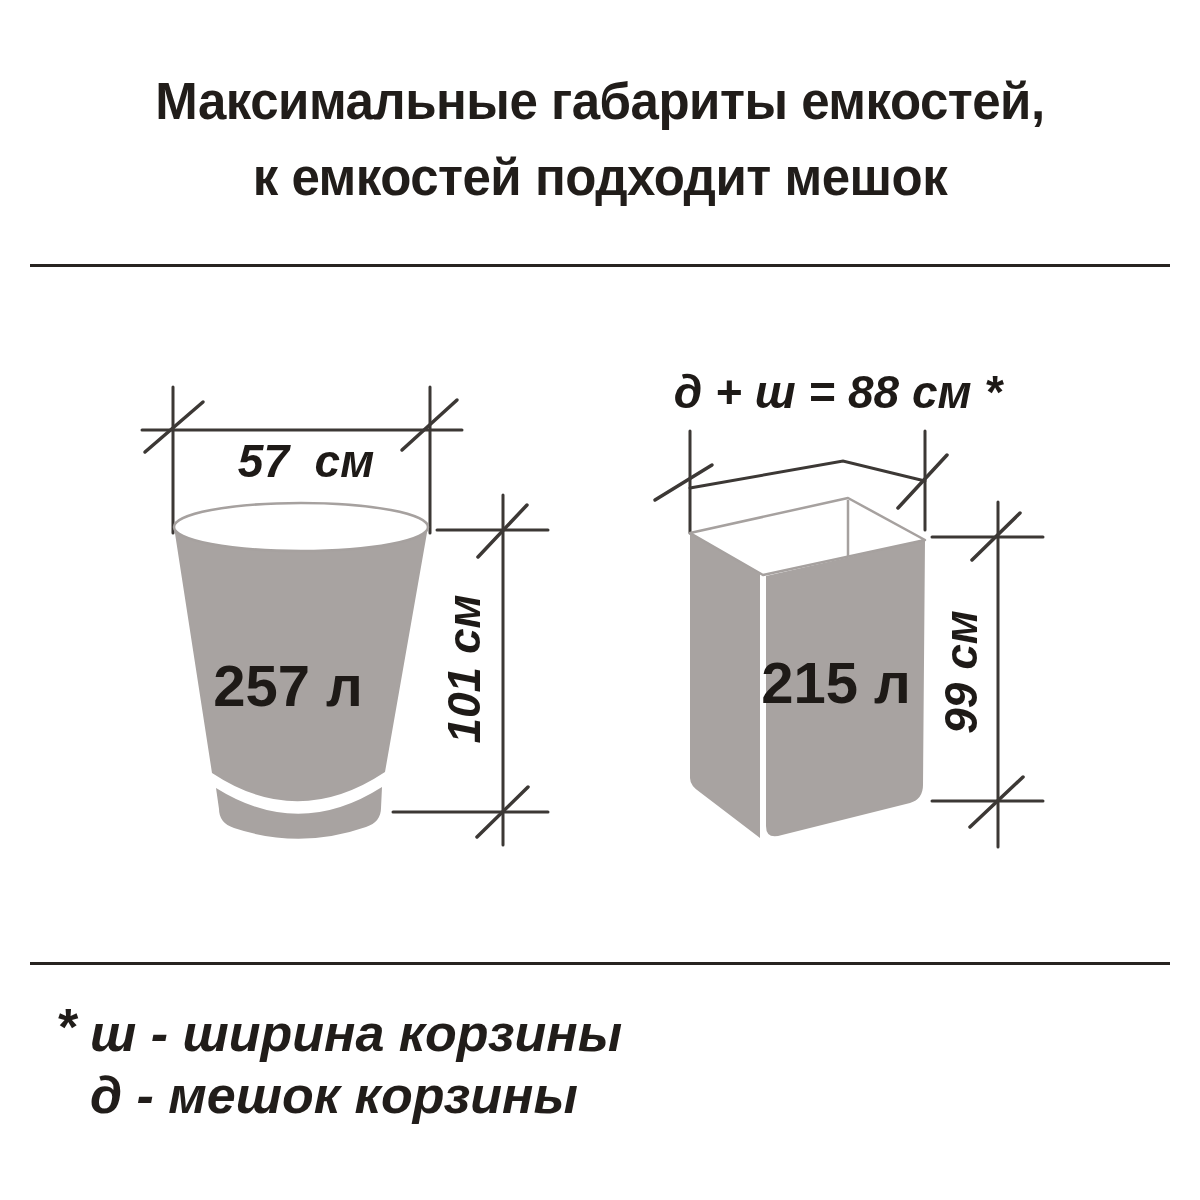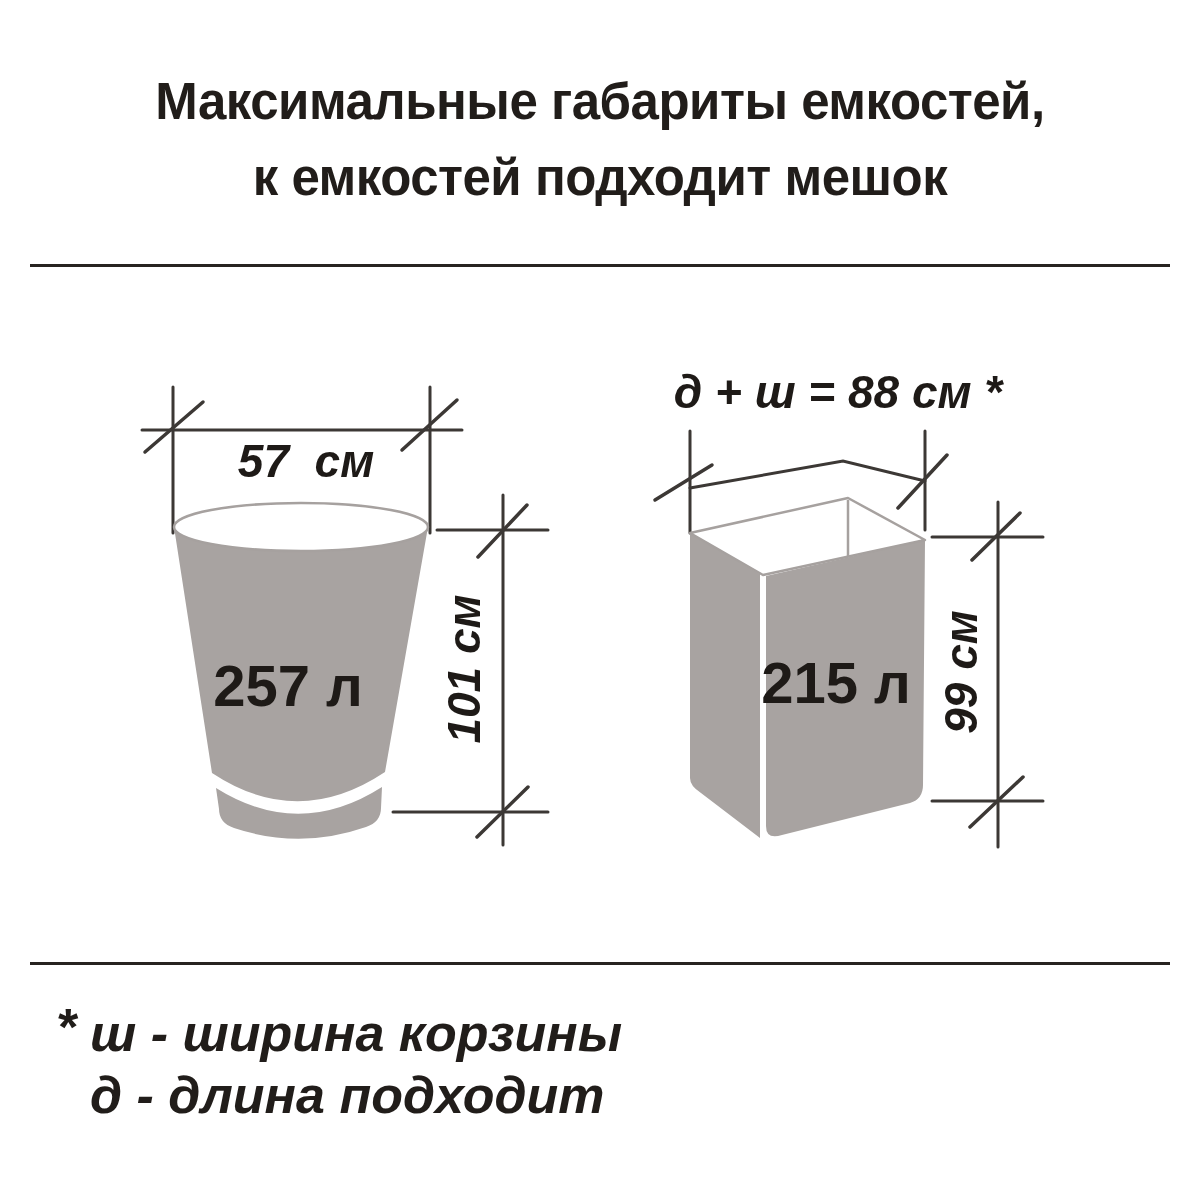--- a/index.html
+++ b/index.html
@@ -100,17 +100,17 @@
 
   <div class="divider bottom"></div>
 
   <div class="footnote">
     <div class="foot-row">
       <span class="foot-marker">*</span>
       <span>ш - ширина корзины</span>
     </div>
     <div class="foot-row">
       <span class="foot-marker"></span>
-      <span>д - длина подходит</span>
+      <span>д - мешок корзины</span>
     </div>
   </div>
 
 </div>
 
 </body></html>

